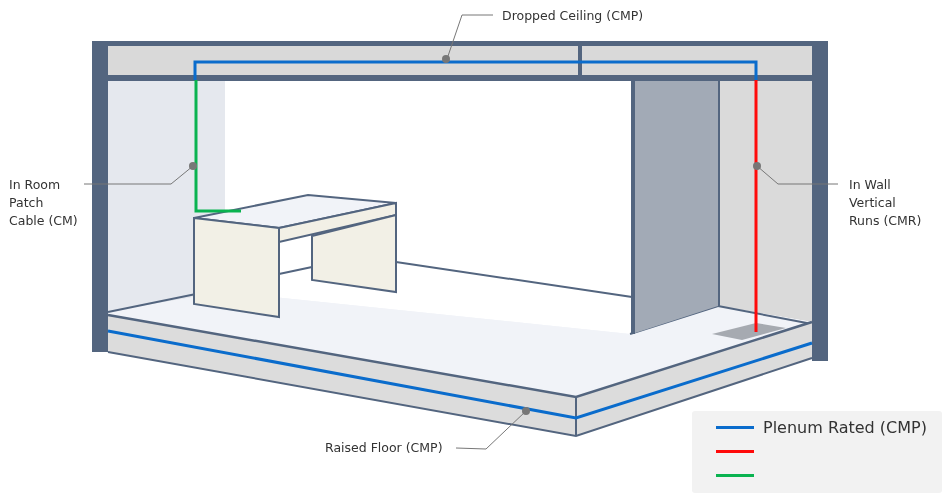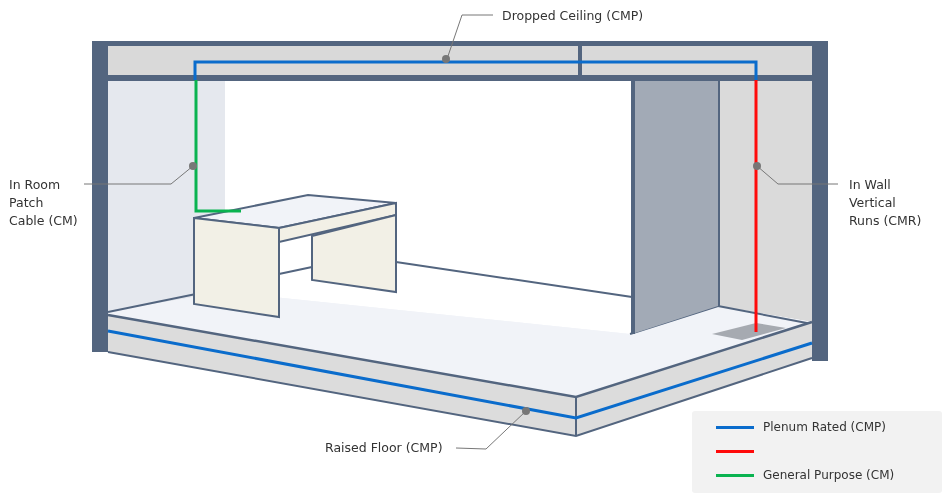--- a/index.html
+++ b/index.html
@@ -5,21 +5,21 @@
     html, body { margin: 0; padding: 0; background: #ffffff; }
     body { width: 950px; height: 500px; position: relative; overflow: hidden;
            font-family: "Liberation Sans", "DejaVu Sans", sans-serif; }
     #diagram { position: absolute; left: 0; top: 0; }
     .label { font-family: "DejaVu Sans", "Liberation Sans", sans-serif; font-size: 12.5px; fill: #333333; }
     .legend { position: absolute; left: 692px; top: 411px; width: 250px; height: 82px;
               background: #f2f2f2; border-radius: 3px; }
     .legend-row { position: absolute; left: 0; height: 24px; display: flex; align-items: center; }
     .legend-swatch { position: absolute; left: 24px; width: 38px; height: 3px; }
     .legend-text { position: absolute; left: 71px; white-space: nowrap;
-                   font-family: "DejaVu Sans", "Liberation Sans", sans-serif; font-size: 12px; color: #333333; }
+                   font-family: "DejaVu Sans", "Liberation Sans", sans-serif; font-size: 16px; color: #333333; }
   </style>
 </head>
 <body>
 
 <svg id="diagram" width="950" height="500" viewBox="0 0 950 500">
 
   <polygon points="108,80 225,80 225,292 108,312" fill="#e5e8ee"></polygon>
 
   <polygon points="718,80 812,80 812,322 718,306" fill="#dadada"></polygon>
 
@@ -90,15 +90,14 @@
 <div class="legend">
   <div class="legend-row" style="top:4px;width:250px;">
     <span class="legend-swatch" style="background:#0a6ccc;"></span>
     <span class="legend-text">Plenum Rated (CMP)</span>
   </div>
   <div class="legend-row" style="top:28px;width:250px;">
     <span class="legend-swatch" style="background:#ff0a0a;"></span>
   </div>
   <div class="legend-row" style="top:52px;width:250px;">
     <span class="legend-swatch" style="background:#0ab350;"></span>
-    <span class="legend-text">General Purpose (CM)</span>
   </div>
 </div>
 
 </body></html>

